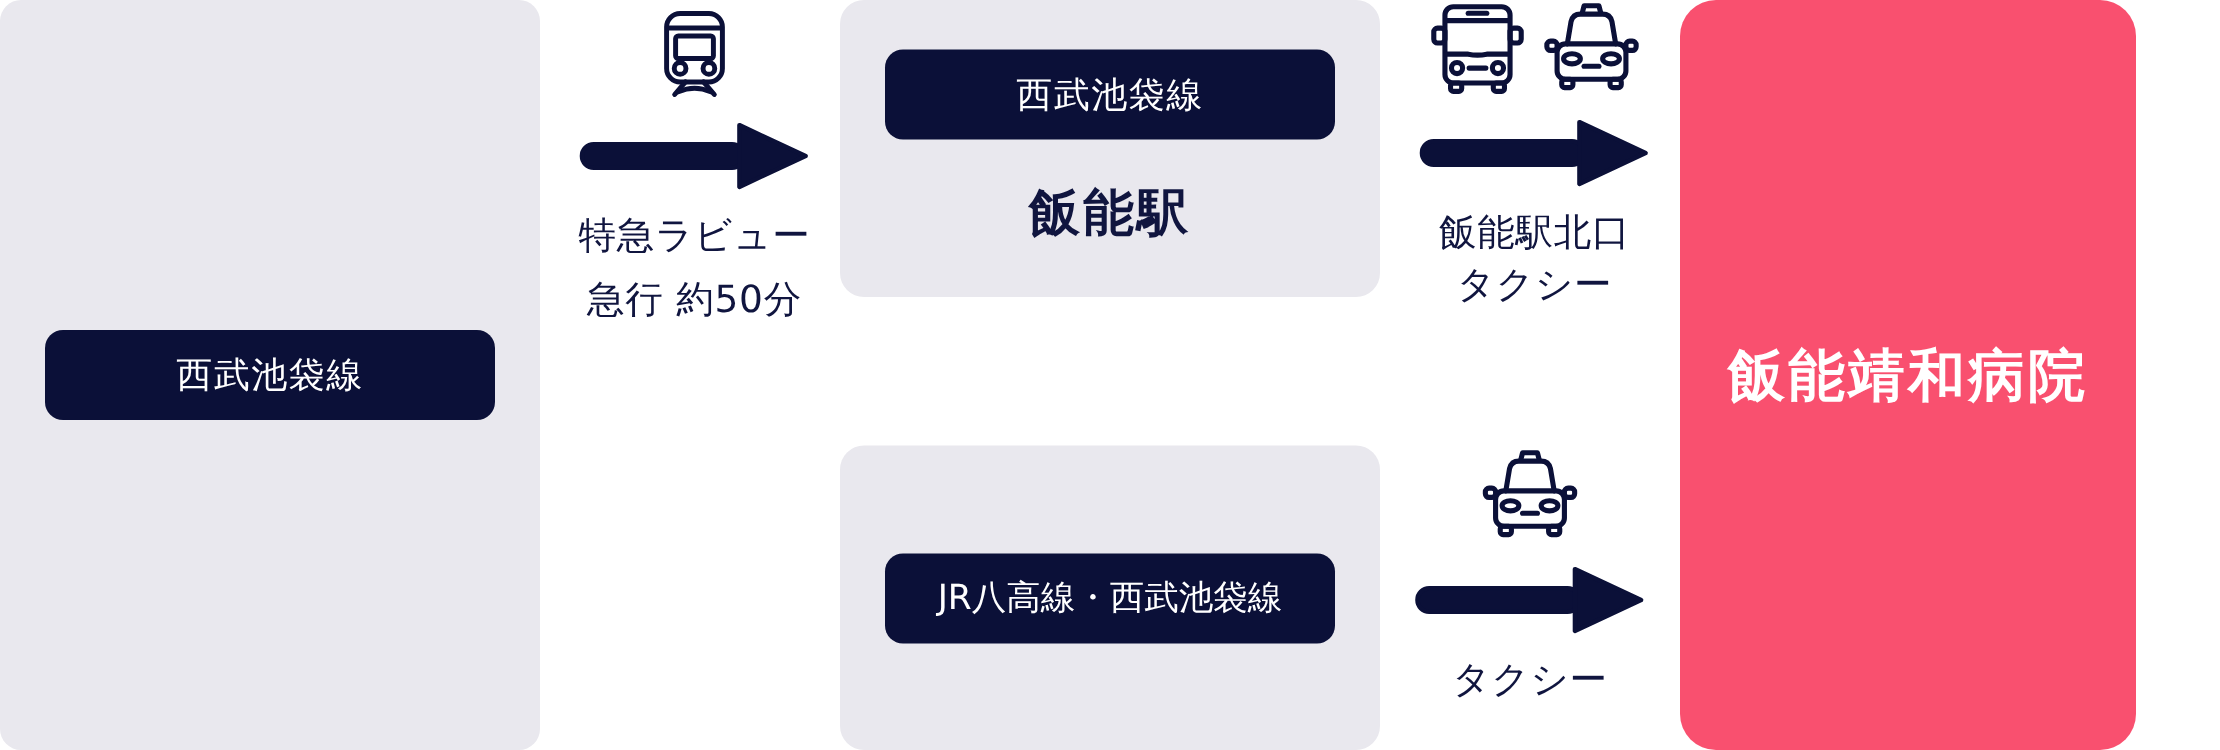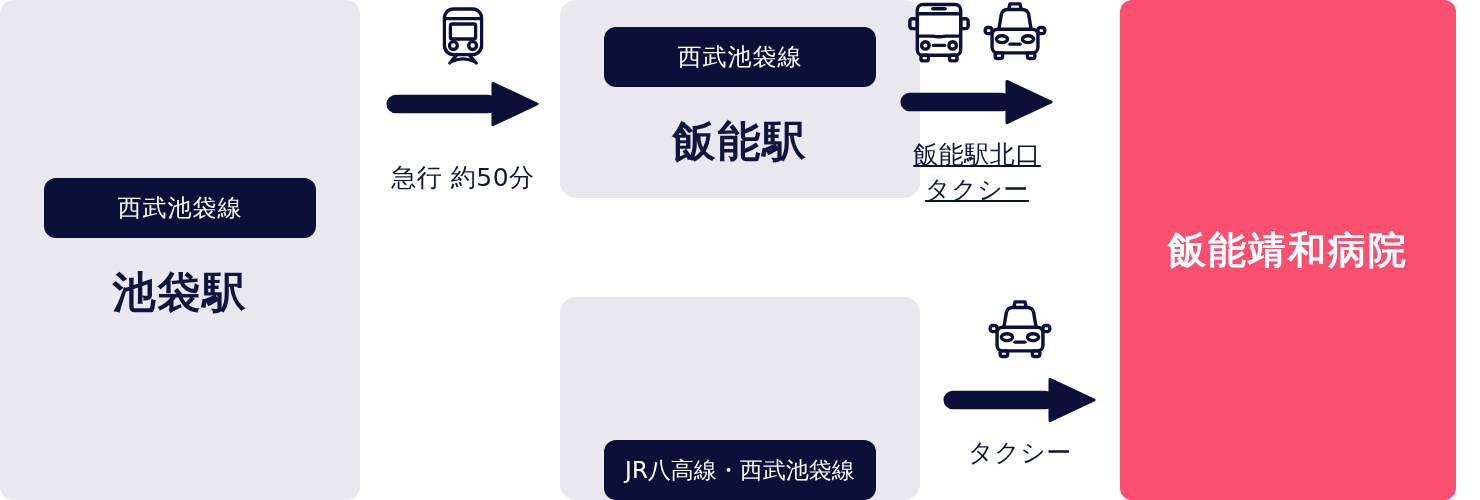--- a/index.html
+++ b/index.html
@@ -17,57 +17,57 @@
   }
   .canvas{position:relative;width:1480px;height:500px;background:#ffffff;}
 
   
   .card{
     position:absolute;background:var(--card);border-radius:14px;
     display:flex;flex-direction:column;align-items:center;justify-content:center;
   }
   .card-start{left:0;top:0;width:360px;height:500px;}
   .card-mid-top{left:560px;top:0;width:360px;height:198px;border-radius:16px;}
-  .card-mid-bottom{left:560px;top:297px;width:360px;height:203px;border-radius:16px;justify-content:flex-end;}
+  .card-mid-bottom{left:560px;top:297px;width:360px;height:203px;border-radius:16px;}
   .card-hospital{
-    left:1120px;top:0;width:336px;height:500px;border-radius:12px;
+    left:1120px;top:0;width:304px;height:500px;border-radius:24px;
     background:var(--pink);
   }
   .badge{
     background:var(--navy);color:var(--white);
     border-radius:12px;font-size:24px;font-weight:500;
-    width:272px;height:60px;display:flex;align-items:center;justify-content:center;
+    width:300px;height:60px;display:flex;align-items:center;justify-content:center;
     letter-spacing:1px;white-space:nowrap;
   }
   .card-mid-bottom .badge{font-size:23px;letter-spacing:0;}
   .station-name{
-    color:var(--text);font-size:43px;font-weight:700;margin-top:26px;
+    color:var(--text);font-size:34px;font-weight:700;margin-top:26px;
     letter-spacing:2px;white-space:nowrap;
   }
   .hospital-name{
     color:var(--white);font-size:38px;font-weight:700;letter-spacing:2px;white-space:nowrap;
   }
 
   
   .leg{
     position:absolute;width:190px;display:flex;flex-direction:column;align-items:center;
     color:var(--navy);
   }
   .leg-1{left:368px;top:4px;}
-  .leg-2{left:882px;top:2px;text-decoration:underline;}
+  .leg-2{left:928px;top:2px;}
   .leg-3{left:368px;top:300px;}
   .leg-4{left:925px;top:300px;}
   .icon-row{display:flex;align-items:flex-end;gap:12px;height:62px;}
   .icon{display:block;color:var(--navy);}
   .arrow{margin-top:14px;display:block;color:var(--navy);}
   .notes{margin-top:11px;text-align:center;color:var(--text);}
   .note-line{
     font-size:25px;font-weight:500;line-height:35px;white-space:nowrap;letter-spacing:0.5px;
   }
-  .note-line.spaced{margin-top:21px;}
+  .note-line.spaced{margin-top:8px;}
 </style>
 </head>
 <body>
 
 <svg width="0" height="0" style="position:absolute">
   <defs>
     <g id="def-train" fill="none" stroke="currentColor" stroke-width="5.5" stroke-linecap="round" stroke-linejoin="round">
       <rect x="19" y="5" width="62" height="76" rx="15"></rect>
       <line x1="22" y1="21" x2="78" y2="21"></line>
       <rect x="29" y="30" width="42" height="25" rx="3"></rect>
@@ -106,33 +106,33 @@
       <rect x="3" y="16" width="110" height="16" rx="8"></rect>
       <path d="M110 3 L155 24 L110 45 Z"></path>
     </g>
   </defs>
 </svg>
 
 <div class="canvas">
 
   <div class="card card-start">
     <div class="badge">西武池袋線</div>
-    <div class="station-name">池袋駅</div>
   </div>
 
   <div class="leg leg-1">
     <div class="icon-row">
       <svg class="icon" width="60" height="60" viewBox="0 0 100 100">
           <use href="#def-train"></use>
         </svg>
     </div>
     <svg class="arrow" width="157" height="48" viewBox="0 0 160 48">
         <use href="#def-arrow"></use>
       </svg>
     <div class="notes">
+      <div class="note-line">特急ラビュー</div>
       <div class="note-line spaced">急行 約50分</div>
     </div>
   </div>
 
   <div class="card card-mid-top">
     <div class="badge">西武池袋線</div>
     <div class="station-name">飯能駅</div>
   </div>
 
   <div class="leg leg-2">

